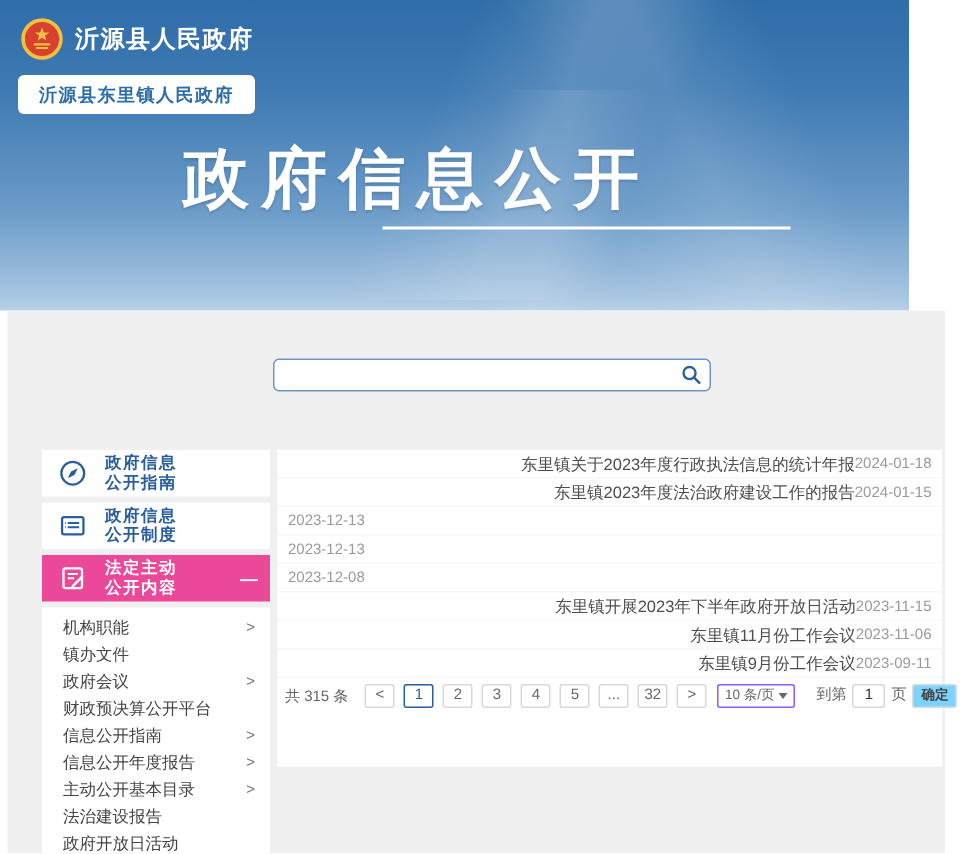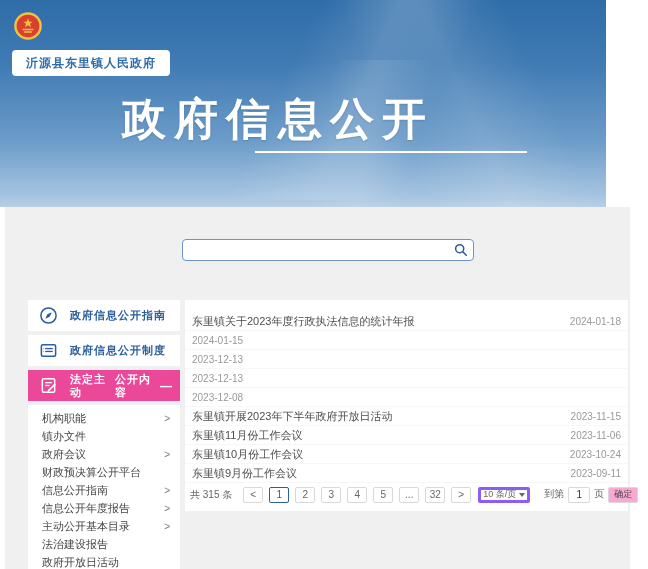--- a/index.html
+++ b/index.html
@@ -38,76 +38,77 @@
   .search-input { flex:1; height:100%; border:none; outline:none; background:transparent;
     padding:0 6px; font-size:11px; color:#333; }
   .search-btn { width:24px; height:100%; border:none; background:transparent; cursor:pointer;
     display:flex; align-items:center; justify-content:center; padding:0; }
 
   
   .sidebar { position:absolute; left:23px; top:93px; width:152px; }
   .side-main { height:31px; margin-bottom:4px; background:#fff; display:flex; align-items:center;
     padding:0 8px 0 10px; cursor:pointer; }
   .side-icon { width:20px; height:20px; flex:0 0 20px; display:flex; align-items:center; justify-content:center; }
-  .side-label { display:flex; margin-left:12px;
+  .side-label { display:flex; flex-direction:column; margin-left:12px;
     font-size:11px; line-height:13px; color:#2a5e9c; font-weight:bold; letter-spacing:1px; }
   .side-main.active { background:#ec4899; }
   .side-main.active .side-label { color:#fff; }
   .collapse { margin-left:auto; color:#fff; font-size:12px; font-weight:bold; }
   .submenu { background:#fff; padding:4px 0 6px 0; }
   .sub-item { height:18px; display:flex; align-items:center; padding:0 10px 0 14px;
     font-size:11px; color:#444; cursor:pointer; }
   .sub-item .arrow { margin-left:auto; color:#777; font-size:10px; }
 
   
   .list-panel { position:absolute; left:180px; top:93px; width:443px; height:211px; background:#fff; }
-  .list-rows { padding-top:12px; }
+  .list-rows { padding-top:0;text-align:right; }
   .list-row { height:19px; display:flex; align-items:center; padding:0 7px;
     border-bottom:1px solid #f7f7f7; cursor:pointer; }
   .row-title { font-size:11px; color:#4d4d4d; white-space:nowrap; overflow:hidden;
     text-overflow:ellipsis; flex:1; }
   .row-date { font-size:10px; color:#999; flex:0 0 auto; }
 
   
   .pager { height:17px; margin-top:3px; display:flex; align-items:center; padding:0 5px;
     font-size:10px; color:#666; }
   .pager-total { margin-right:8px; white-space:nowrap; }
   .pg-btn { min-width:20px; height:16px; margin:0 3px; background:#fff;
     border:1px solid #d9d9d9; border-radius:2px; font-size:10px; color:#666;
     display:flex; align-items:center; justify-content:center; cursor:pointer; padding:0 2px; }
   .pg-btn.active { border-color:#2a5e9c; color:#2a5e9c; }
   .pg-size { min-width:52px; height:16px; margin:0 4px; background:#fff;
-    border:3px solid #8b5cf6; border-radius:2px; font-size:9px; color:#666;
+    border:1px solid #8b5cf6; border-radius:2px; font-size:9px; color:#666;
     display:flex; align-items:center; justify-content:center; gap:3px; cursor:pointer; padding:0 4px; white-space:nowrap; }
   .caret { width:0; height:0; border-left:3px solid transparent; border-right:3px solid transparent;
     border-top:4px solid #666; }
   .goto { display:flex; margin-left:10px; gap:4px; white-space:nowrap; }
   .goto-input { width:22px; height:16px; border:1px solid #d9d9d9; border-radius:2px;
     text-align:center; font-size:10px; color:#333; outline:none; }
-  .confirm-btn { height:16px; padding:0 5px; background:#f9a8d4; border:1px solid #d9d9d9;
-    border-radius:2px; font-size:9px; color:#444; font-weight:normal; cursor:pointer;
+  .confirm-btn { height:16px; padding:0 5px; background:#7dd3fc; border:1px solid #d9d9d9;
+    border-radius:2px; font-size:9px; color:#444; font-weight:bold; cursor:pointer;
     display:flex; align-items:center; }
 </style>
 </head>
 <body>
 
 <div class="page">
 
   <div class="header">
     <div class="wave wave1"></div>
     <div class="wave wave2"></div>
     <div class="wave wave3"></div>
 
     <div class="brand-row">
       <svg class="emblem" viewBox="0 0 40 40">
         <circle cx="20" cy="20" r="18" fill="#d8402f" stroke="#f0c141" stroke-width="3.5"></circle>
         <polygon points="20,9 21.8,13.8 26.8,13.9 22.8,16.9 24.3,21.7 20,18.8 15.7,21.7 17.2,16.9 13.2,13.9 18.2,13.8" fill="#f0c141"></polygon>
         <rect x="12" y="24" width="16" height="2.2" rx="1" fill="#f0c141"></rect>
         <rect x="14" y="27.5" width="12" height="2" rx="1" fill="#f0c141"></rect>
       </svg>
+      <span class="site-name">沂源县人民政府</span>
     </div>
 
     <div class="sub-badge">沂源县东里镇人民政府</div>
 
     <div class="banner-title">政府信息公开</div>
     <div class="banner-underline"></div>
   </div>
 
   <div class="content-bg">
 
@@ -208,42 +209,39 @@
       </div>
     </aside>
 
     <section class="list-panel">
       <div class="list-rows">
         <div class="list-row">
           <span class="row-title">东里镇关于2023年度行政执法信息的统计年报</span>
           <span class="row-date">2024-01-18</span>
         </div>
         <div class="list-row">
+          <span class="row-title">东里镇2023年度法治政府建设工作的报告</span>
           <span class="row-date">2024-01-15</span>
         </div>
         <div class="list-row">
           <span class="row-date">2023-12-13</span>
         </div>
         <div class="list-row">
           <span class="row-date">2023-12-13</span>
         </div>
         <div class="list-row">
           <span class="row-date">2023-12-08</span>
         </div>
         <div class="list-row">
           <span class="row-title">东里镇开展2023年下半年政府开放日活动</span>
           <span class="row-date">2023-11-15</span>
         </div>
         <div class="list-row">
           <span class="row-title">东里镇11月份工作会议</span>
           <span class="row-date">2023-11-06</span>
-        </div>
-        <div class="list-row">
-          <span class="row-title">东里镇10月份工作会议</span>
-          <span class="row-date">2023-10-24</span>
         </div>
         <div class="list-row">
           <span class="row-title">东里镇9月份工作会议</span>
           <span class="row-date">2023-09-11</span>
         </div>
       </div>
 
       <div class="pager">
         <span class="pager-total">共 315 条</span>
         <button class="pg-btn">&lt;</button>

